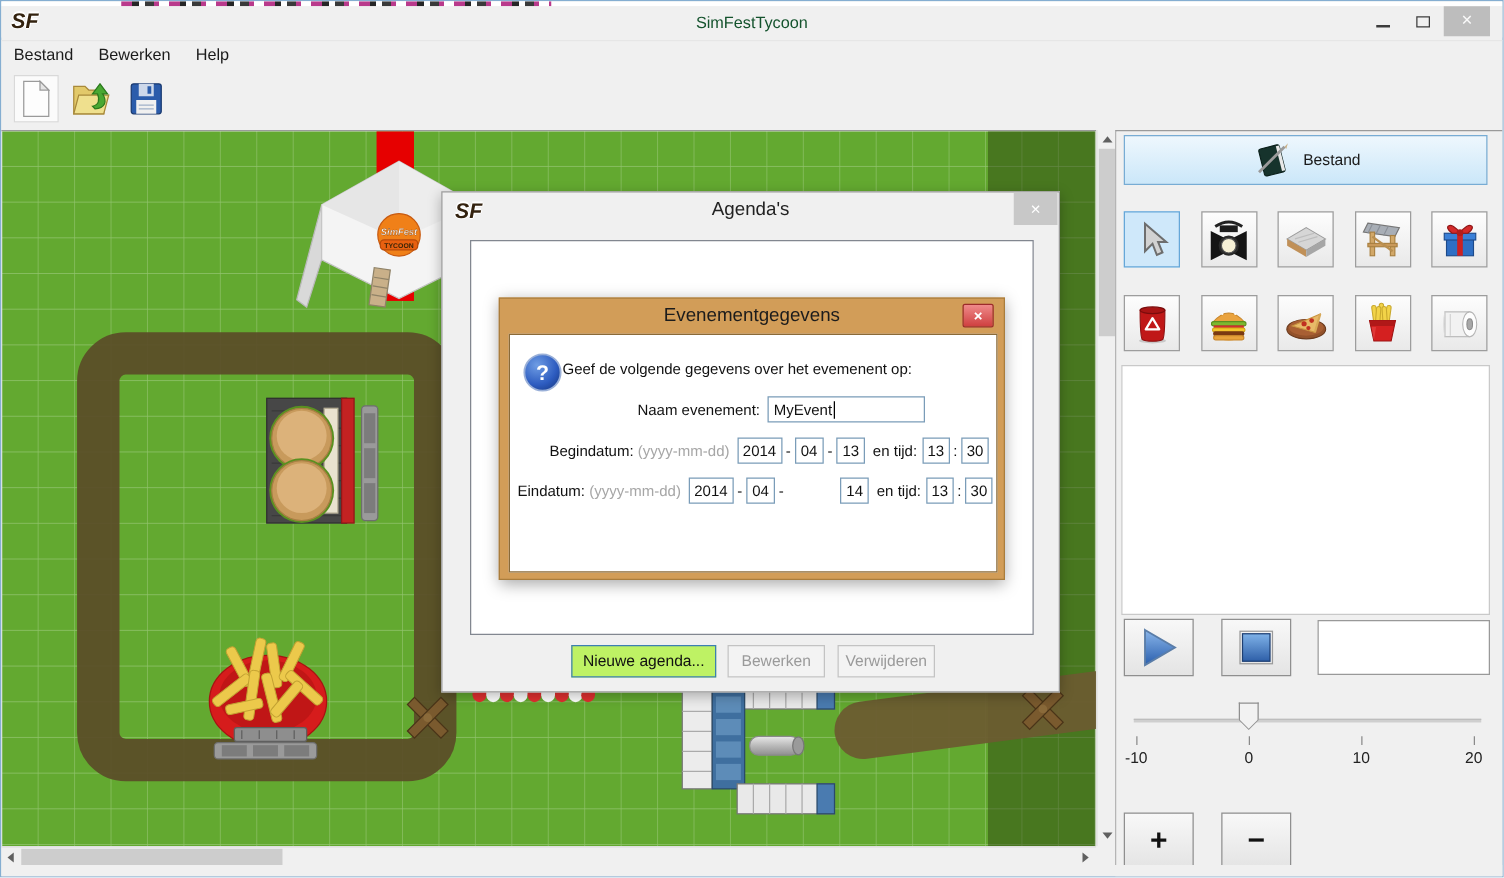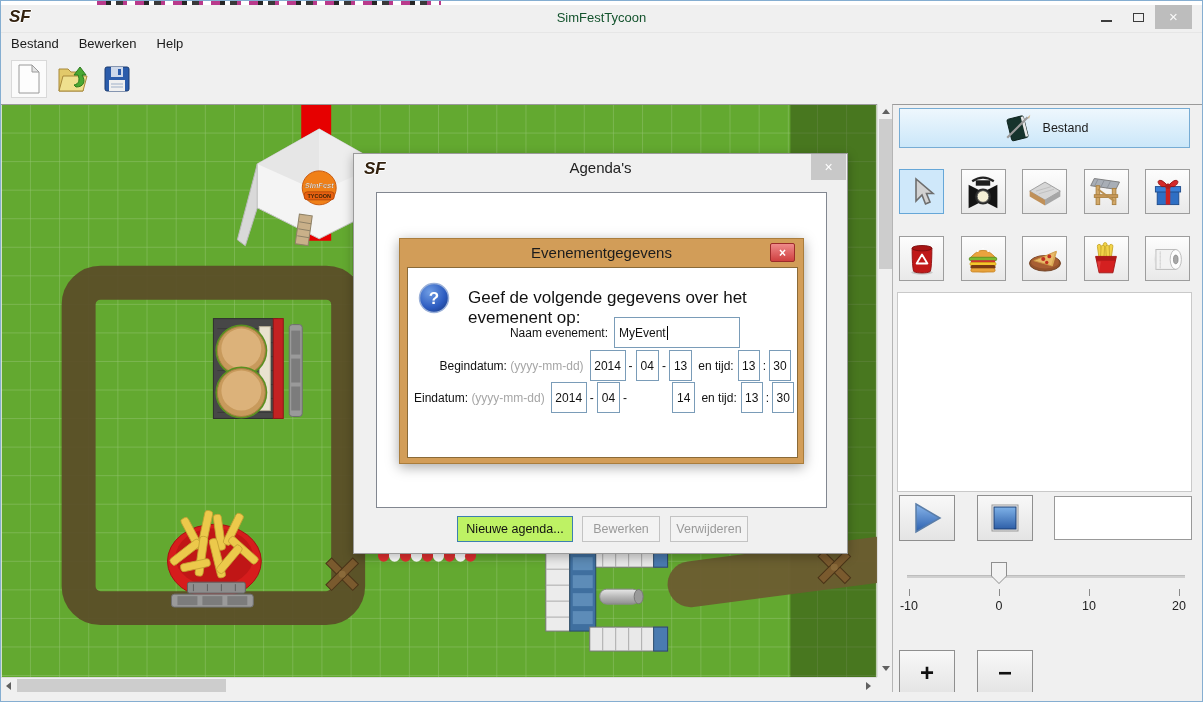--- a/index.html
+++ b/index.html
@@ -67,21 +67,21 @@
   .wbtn.disabled { color:#9a9a9a; background:#f3f3f3; border:1px solid #c3c3c3; }
 
   
   .ev-dlg { background:#d29d58; border:1px solid #aa7d3c; box-shadow:0 3px 12px rgba(0,0,0,.35); }
   .ev-title { position:absolute; left:0; top:0; right:0; height:28px; text-align:center; font-size:15px; color:#1c1c1c; line-height:28px; }
   .ev-close { position:absolute; right:8px; top:4px; width:25px; height:19px; background:linear-gradient(#ef8a8a,#cf4040); border:1px solid #9c2b2b; border-radius:2px; color:#fff; font-weight:bold; font-size:12px; text-align:center; line-height:18px; }
   .ev-panel { position:absolute; left:7px; top:28px; width:391px; height:191px; background:#fff; border:1px solid #8a6a38; }
   .ev-row { position:absolute; left:6px; right:6px; display:flex; align-items:center; font-size:12px; color:#111; }
   .ev-label { text-align:right; color:#111; }
   .hint { color:#a6a6a6; }
-  .field { background:#fff; border:1px solid #7a9cb8; height:31px; display:flex; align-items:center; padding:0 4px; font-size:12px; color:#111; }
+  .field { background:#fff; border:1px solid #7a9cb8; height:21px; display:flex; align-items:center; padding:0 4px; font-size:12px; color:#111; }
   .caret { display:inline-block; width:1px; height:14px; background:#000; margin-left:1px; }
   .sep { margin:0 3px; color:#111; }
   .evbtn { width:64px; height:24px; font-size:12.5px; display:flex; align-items:center; justify-content:center; }
   .evbtn.ok { background:#e7f2fb; border:1px solid #2c628b; color:#111; }
   .evbtn.cancel { background:#eeeeee; border:1px solid #8a8a8a; color:#111; margin-left:11px; }
 
   .artifact { left:96px; top:0; width:344px; height:4px;
     background:repeating-linear-gradient(90deg,#b93a8c 0 9px,#262626 9px 14px,#ffffff 14px 19px,#3a3a3a 19px 26px,#b93a8c 26px 30px,#ffffff 30px 38px); }
   .bottom-strip { left:0; top:691px; width:1201px; height:10px; background:#f0f0f0; }
 </style>
@@ -478,21 +478,21 @@
             <radialGradient id="qg" cx="0.35" cy="0.3" r="0.9">
               <stop offset="0" stop-color="#6f9de4"></stop>
               <stop offset="0.6" stop-color="#2d5cc0"></stop>
               <stop offset="1" stop-color="#16367e"></stop>
             </radialGradient>
           </defs>
         <circle cx="16" cy="16" r="14.5" fill="url(#qg)" stroke="#9ab0d8" stroke-width="1.5"></circle>
         <text x="16" y="22" text-anchor="middle" font-size="17" font-weight="bold" fill="#fff" font-family="'Liberation Sans',sans-serif">?</text>
       </svg>
 
-      <div class="ev-row" style="top:20px;left:60px;font-size:17px;">
+      <div class="ev-row" style="top:20px;left:42px;font-size:12px;">
         <span>Geef de volgende gegevens over het evemenent op:</span>
       </div>
 
       <div class="ev-row" style="top:49px;">
         <div class="ev-label" style="width:200px;padding-right:6px;">Naam evenement:</div>
         <div class="field" style="width:126px;">
           <span>MyEvent</span>
             <span class="caret"></span>
         </div>
       </div>

